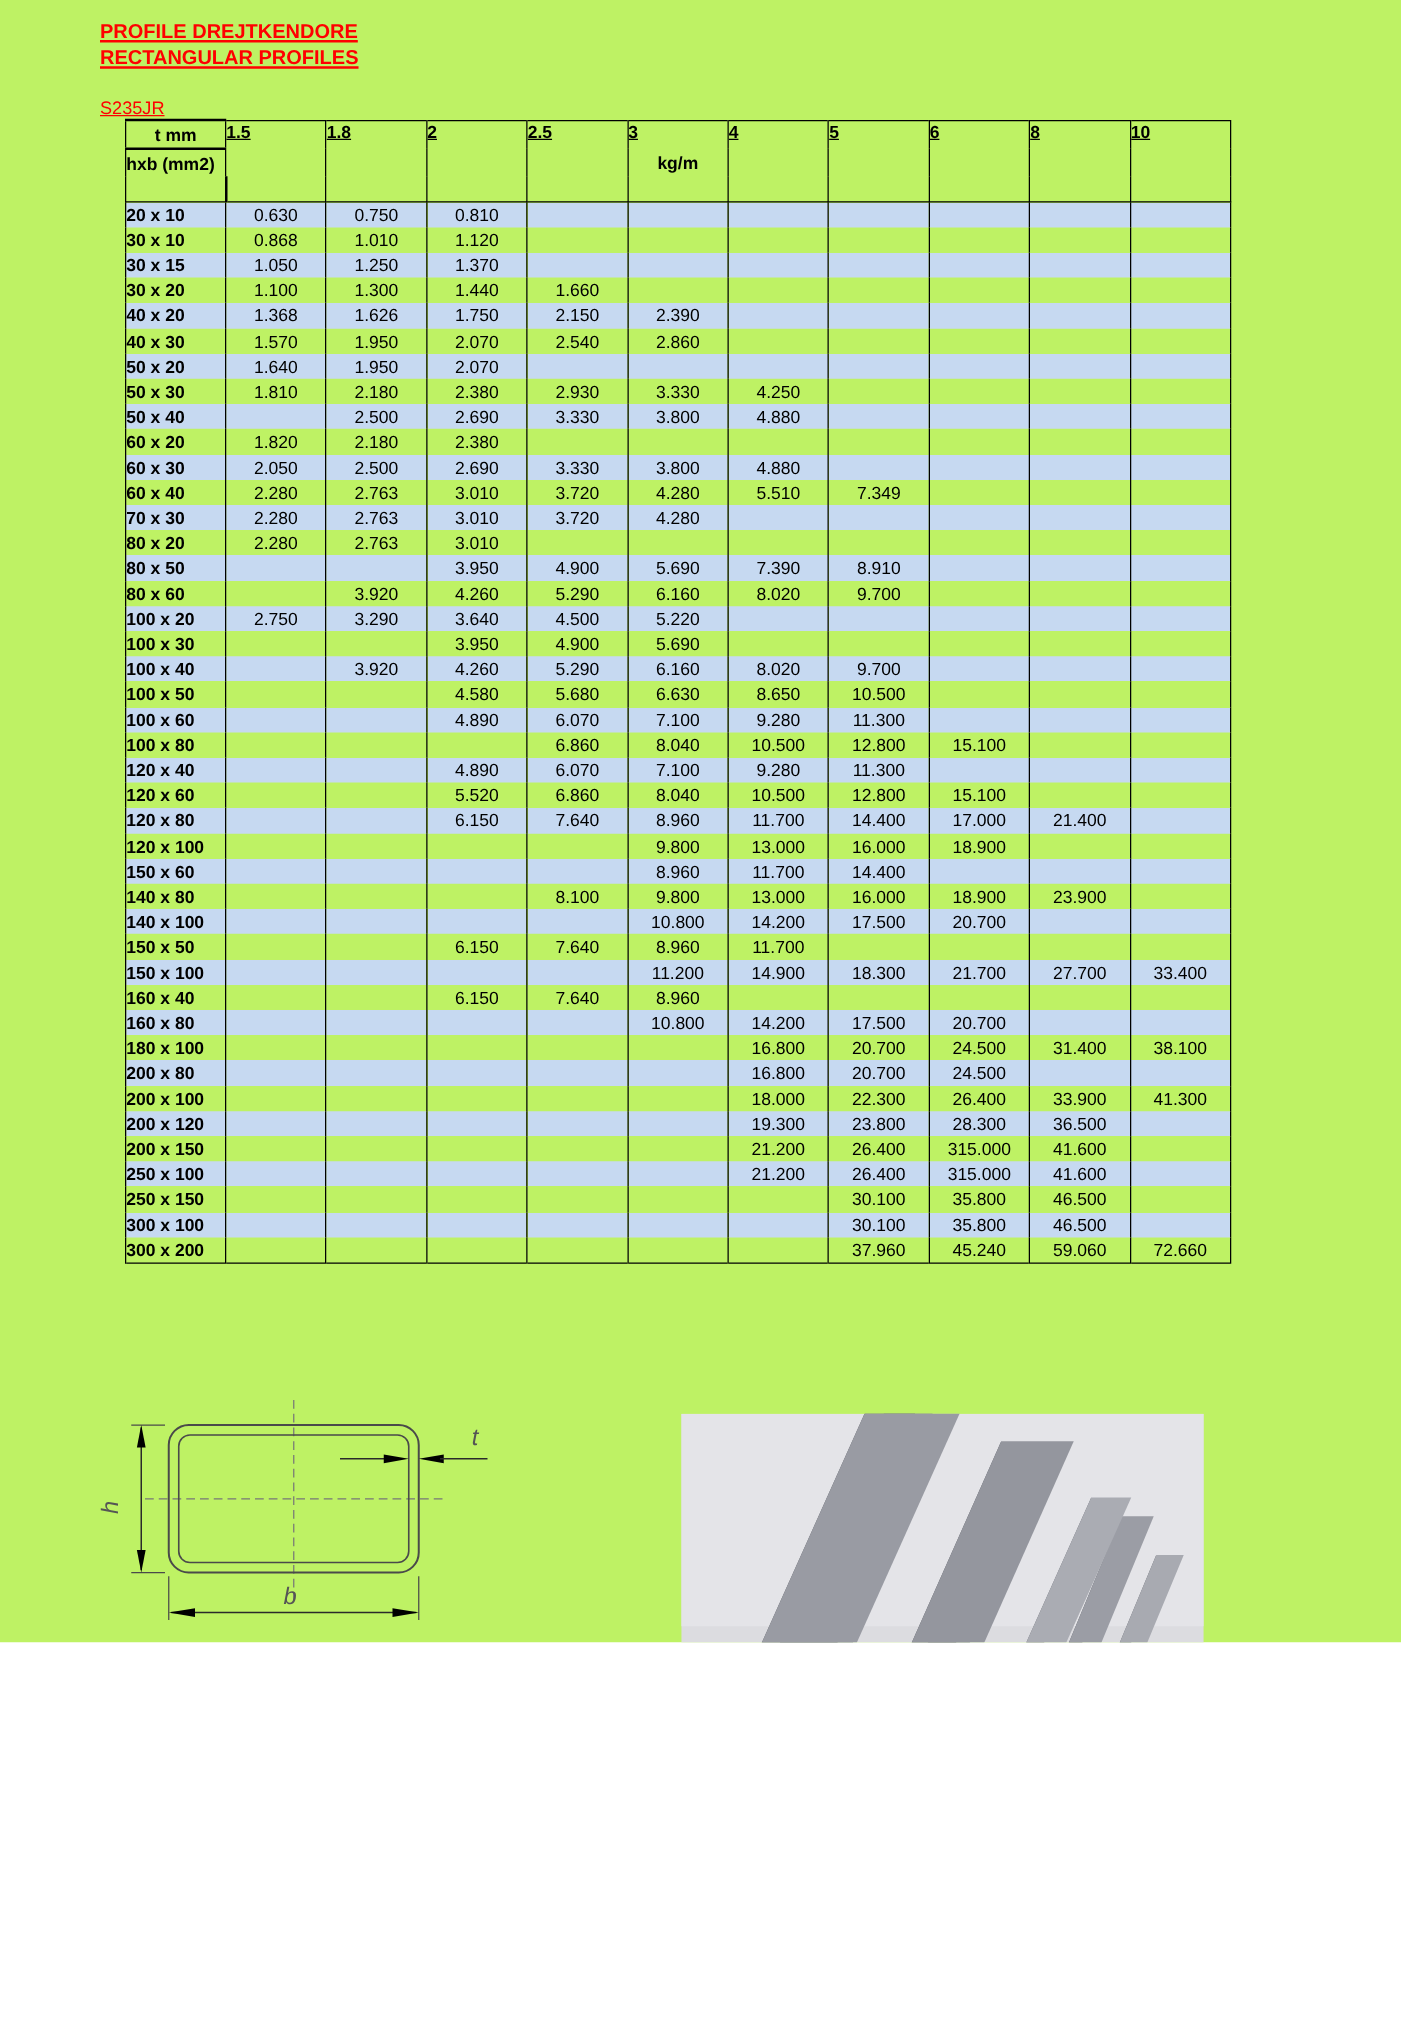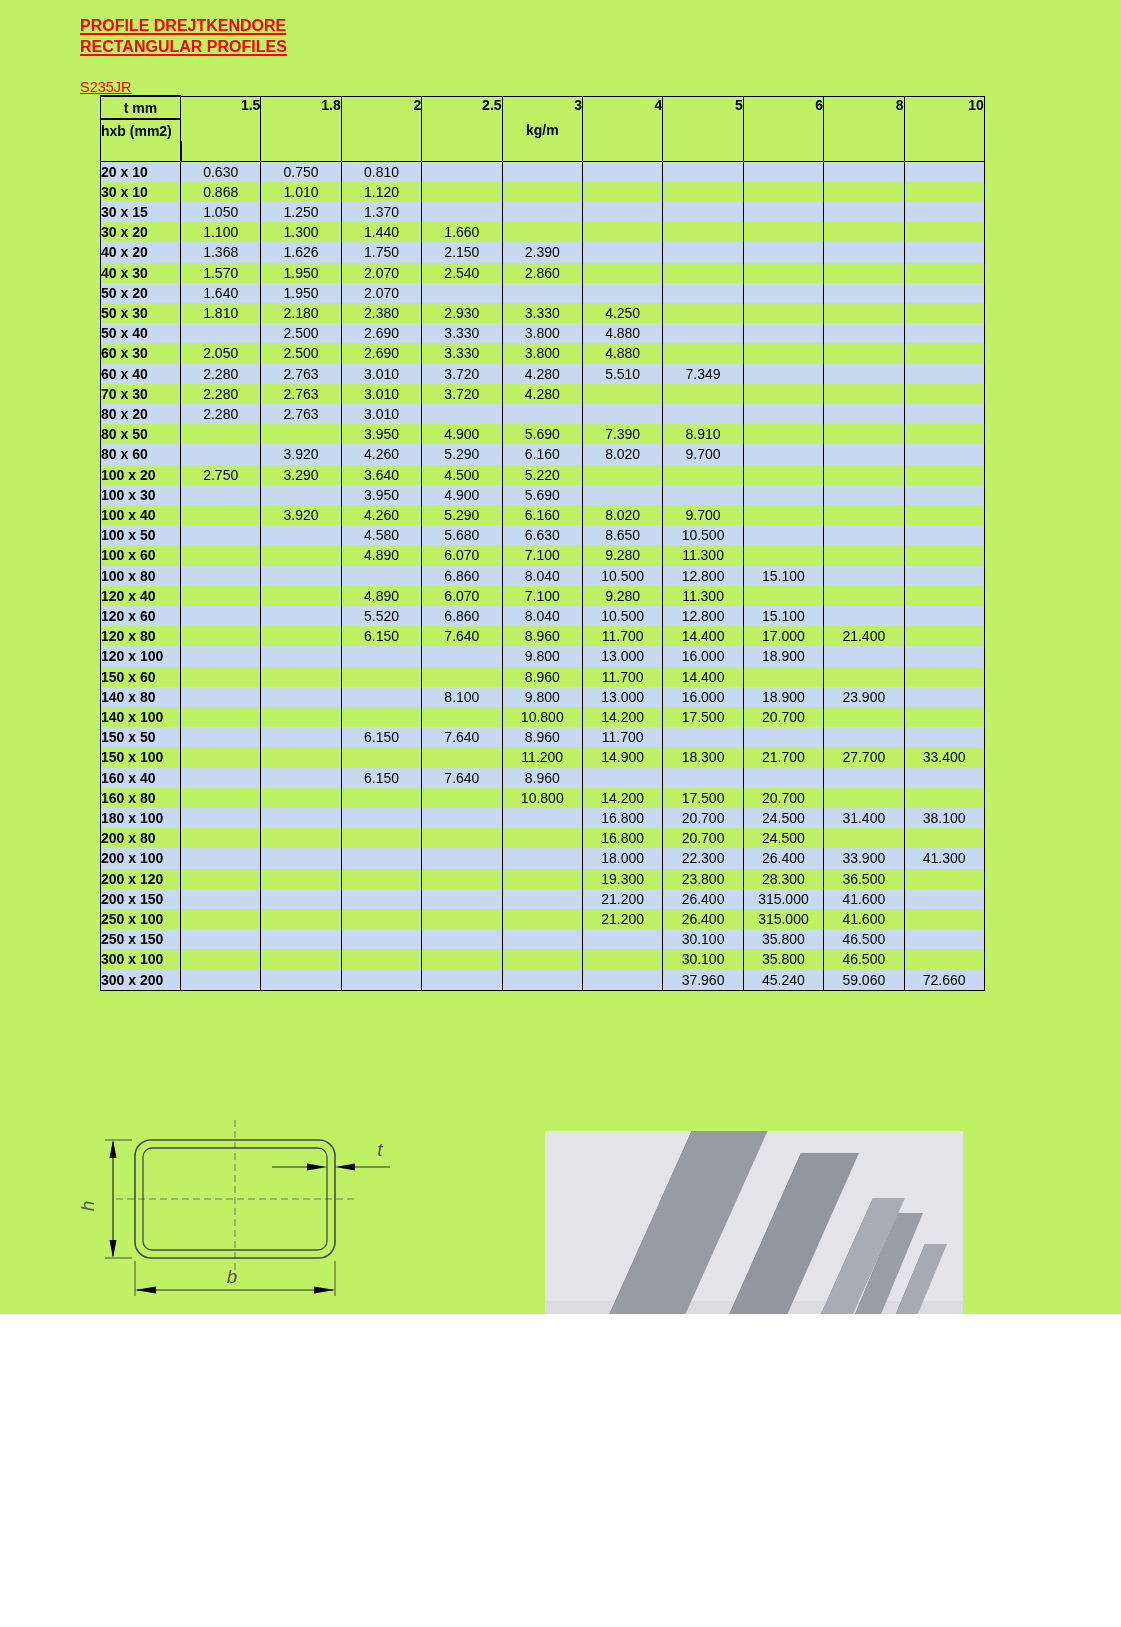--- a/index.html
+++ b/index.html
@@ -10,21 +10,21 @@
   .title-block { position:absolute; left:80px; top:15px; }
   .title-line { color:#ff0000; font-weight:bold; font-size:16px; line-height:21px;
                 text-decoration:underline; text-decoration-thickness:1.5px; text-underline-offset:2px; }
   .grade { position:absolute; left:80px; top:79px; color:#ff0000; font-size:14.5px;text-decoration:underline; }
 
   table.profiles { position:absolute; left:78px; top:95px; width:884px;
                    border-collapse:collapse; table-layout:fixed; border:1px solid #000;
                    font-size:14px;margin-left:22px; }
   table.profiles th, table.profiles td { padding:0; border-left:1px solid #000; border-right:1px solid #000; overflow:hidden; white-space:nowrap; }
   th.corner-top { border:2px solid #000; font-weight:bold; text-align:center; height:23px; }
-  th.thk { font-weight:bold; text-align:right; vertical-align:top; }
+  th.thk { font-weight:bold; text-align:left; vertical-align:top;text-decoration:underline; }
   tr.hdr-row-1 th { height:23px; }
   tr.hdr-row-2 th { height:22px; }
   th.corner-bottom { font-weight:bold; text-align:left; padding-left:2px; border-right:2px solid #000; }
   th.unit { font-weight:bold; text-align:center; }
   tr.hdr-row-3 th { height:20px; border-bottom:1px solid #000; }
   tr.hdr-row-3 th:first-child { border-right:2px solid #000; }
   tbody td { height:20.2px; line-height:20.2px; }
   td.size-cell { font-weight:bold; text-align:left; padding-left:3px; border-right:2px solid #000; }
   td.value-cell { text-align:center; }
   tbody tr:nth-child(odd) { background:#c6d9f1; }
@@ -203,20 +203,33 @@
           <td class="value-cell">2.690</td>
           <td class="value-cell">3.330</td>
           <td class="value-cell">3.800</td>
           <td class="value-cell">4.880</td>
           <td class="value-cell"></td>
           <td class="value-cell"></td>
           <td class="value-cell"></td>
           <td class="value-cell"></td>
         </tr>
         <tr>
+          <td class="size-cell">60 x 20</td>
+          <td class="value-cell">1.820</td>
+          <td class="value-cell">2.180</td>
+          <td class="value-cell">2.380</td>
+          <td class="value-cell"></td>
+          <td class="value-cell"></td>
+          <td class="value-cell"></td>
+          <td class="value-cell"></td>
+          <td class="value-cell"></td>
+          <td class="value-cell"></td>
+          <td class="value-cell"></td>
+        </tr>
+        <tr>
           <td class="size-cell">60 x 30</td>
           <td class="value-cell">2.050</td>
           <td class="value-cell">2.500</td>
           <td class="value-cell">2.690</td>
           <td class="value-cell">3.330</td>
           <td class="value-cell">3.800</td>
           <td class="value-cell">4.880</td>
           <td class="value-cell"></td>
           <td class="value-cell"></td>
           <td class="value-cell"></td>

